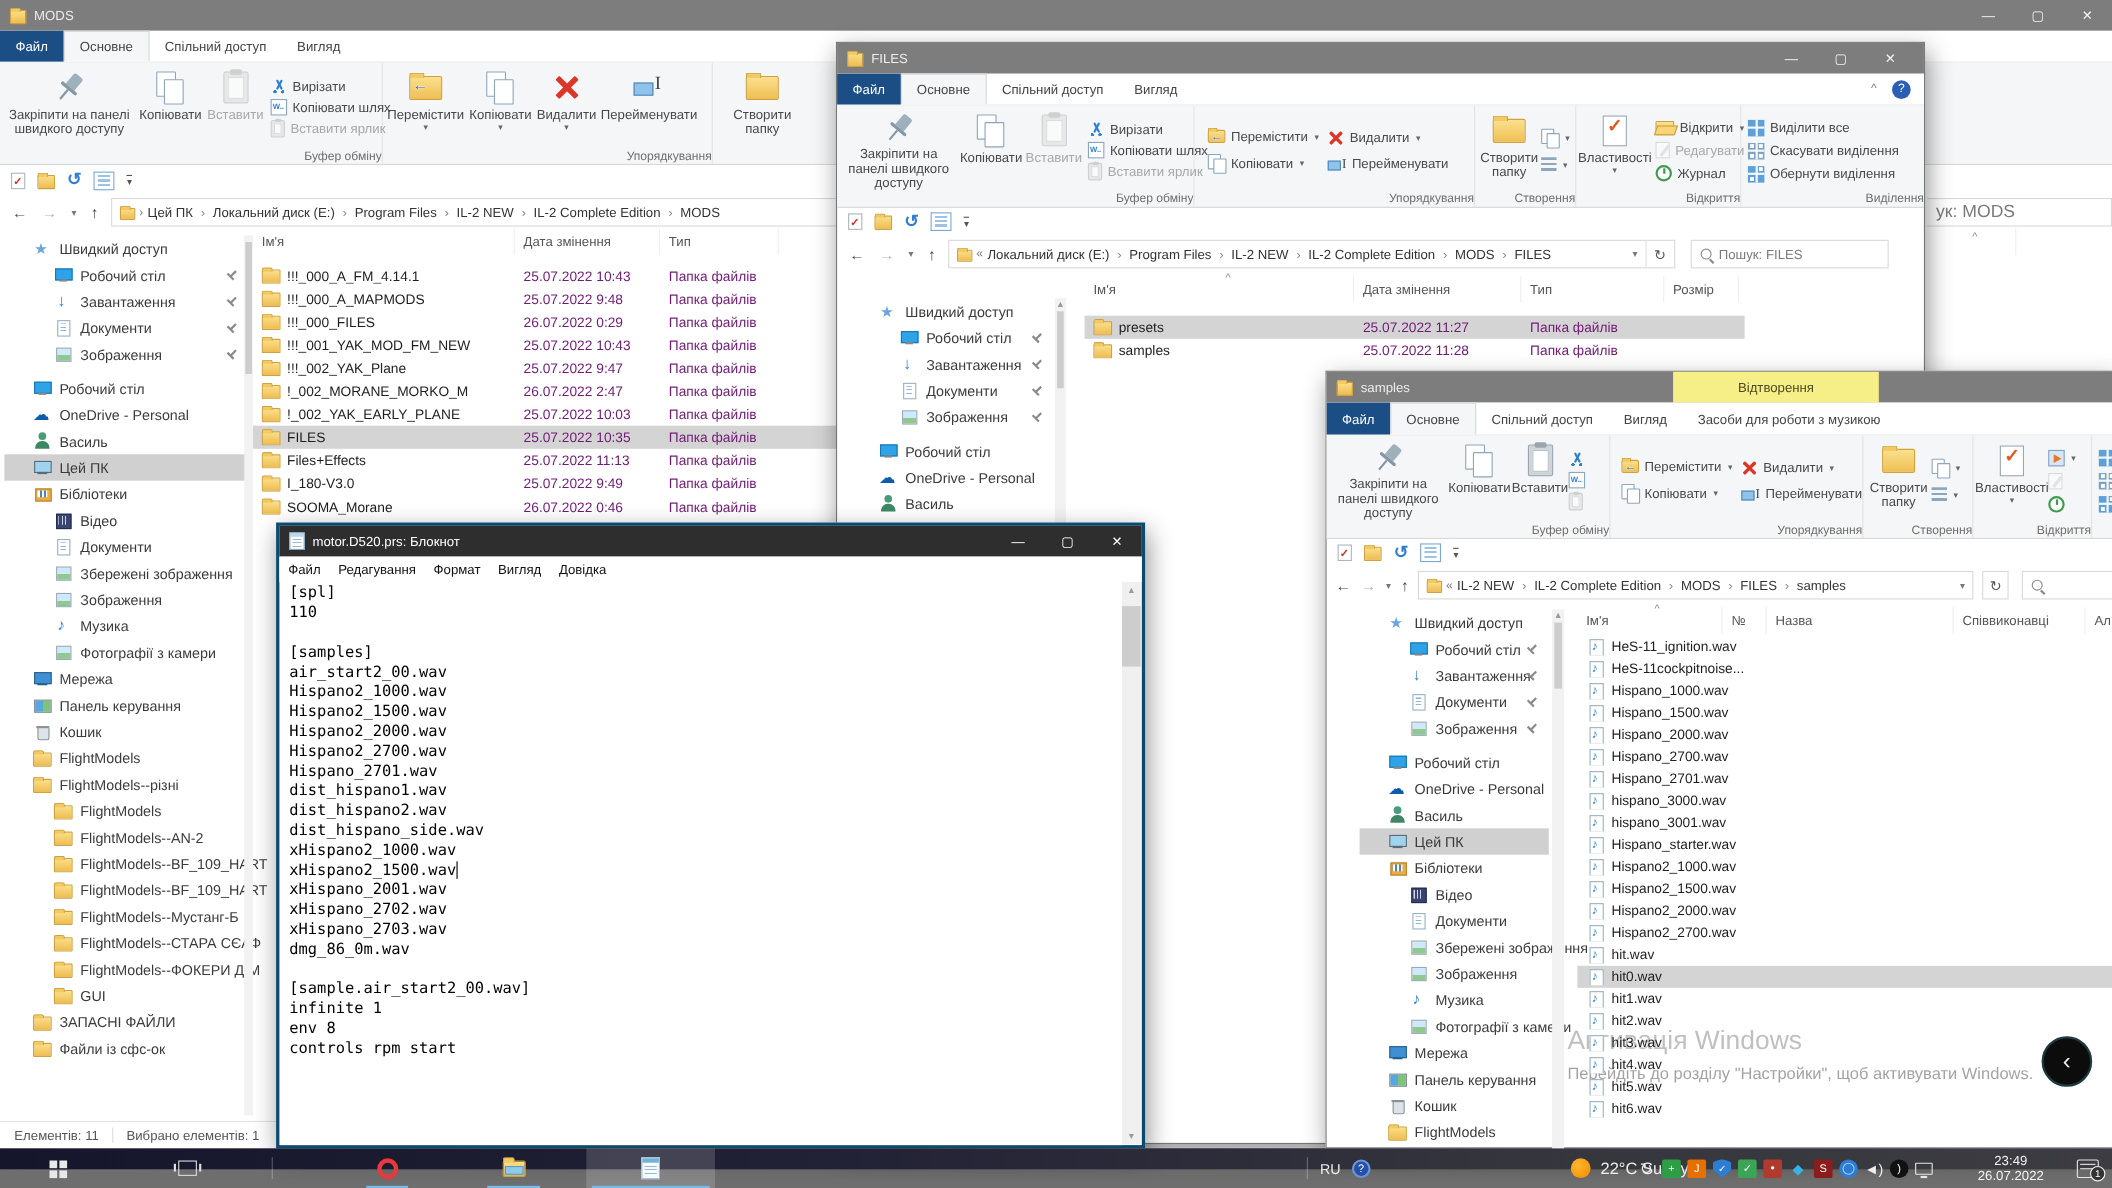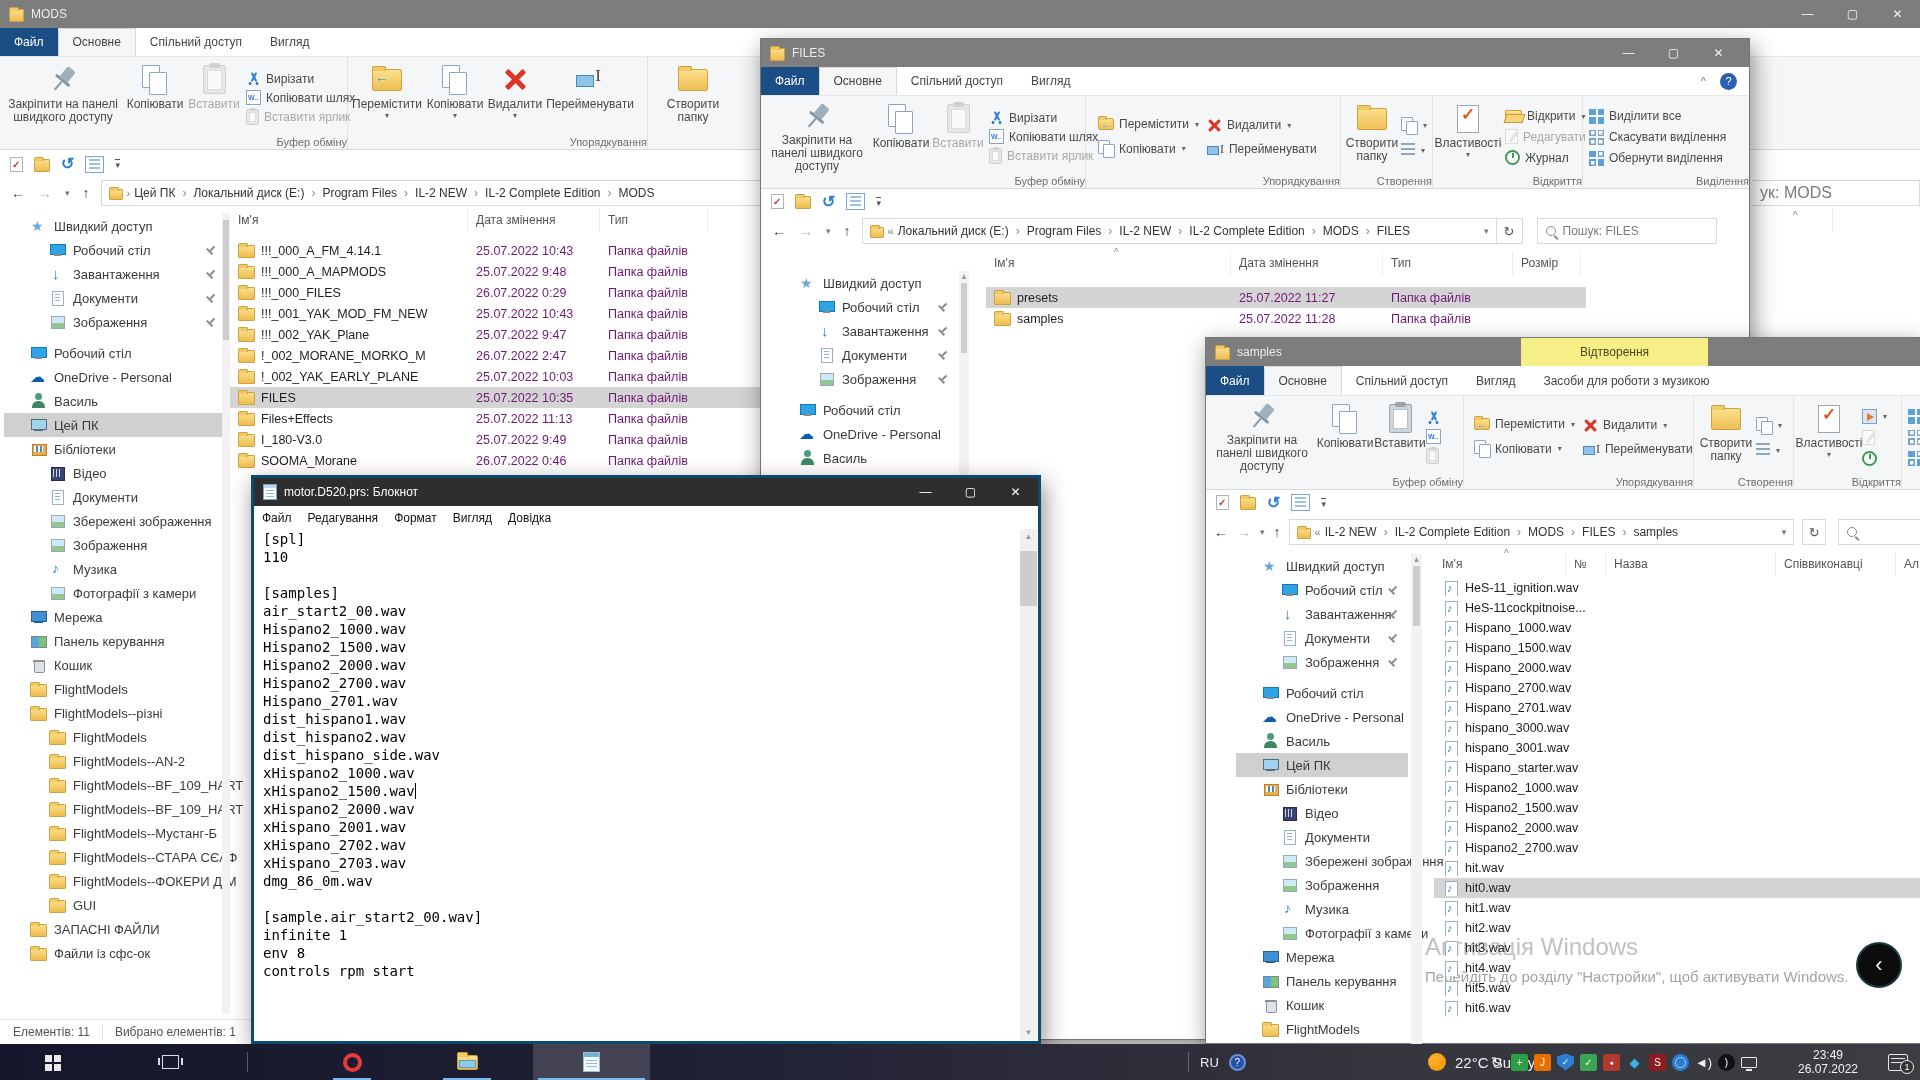--- a/index.html
+++ b/index.html
@@ -165,21 +165,21 @@
 .npicon::before{content:"";position:absolute;left:0;top:0;right:0;height:3px;background:#bcd8ee}
 .npicon::after{content:"";position:absolute;left:2px;top:5px;width:8px;height:8px;background:repeating-linear-gradient(#9cb8cc 0 1px,transparent 1px 3px)}
 .npmenu{position:absolute;top:28px;left:0;right:0;height:23px;background:#fff;display:flex;font-size:12px;color:#111;align-items:center}
 .npmenu span{padding:3px 8px}
 .nptext{position:absolute;top:52px;left:1px;right:18px;bottom:0;background:#fff;font-family:"DejaVu Sans Mono","Liberation Mono",monospace;font-size:14px;line-height:18px;color:#000;padding-left:8px;overflow:hidden}
 .nline{height:18px;white-space:pre}
 .nline.caret .lt{border-right:1.4px solid #000}
 .npscroll{position:absolute;top:51px;right:1px;width:17px;bottom:1px;background:#f0f0f0}
 .npthumb{position:absolute;top:22px;left:0;width:17px;height:55px;background:#cdcdcd}
 
-.taskbar{position:absolute;left:0;top:1044px;width:1920px;height:36px;z-index:60;
+.taskbar{position:absolute;left:0;top:1044px;width:1920px;height:19px;z-index:60;
   background:linear-gradient(90deg,#15152b,#222236 40%,#35353d 72%,#3c3c42)}
 .tkbtn{position:absolute;top:0;height:36px;display:flex;align-items:center;justify-content:center}
 .tkbtn.running::after{content:"";position:absolute;bottom:0;left:5px;right:5px;height:2px;background:#76b9ed}
 .tkbtn.active{background:rgba(255,255,255,.16)}
 .winlogo{width:7px;height:7px;background:#e8e8e8;box-shadow:9px 0 0 #e8e8e8,0 9px 0 #e8e8e8,9px 9px 0 #e8e8e8;margin:-8px 8px 0 0}
 .tview{width:17px;height:14px;border:1.5px solid #ddd;background:transparent;position:relative}
 .tview::before{content:"";position:absolute;left:-5px;top:2px;width:2px;height:7px;background:#ddd}
 .tview::after{content:"";position:absolute;right:-5px;top:2px;width:2px;height:7px;background:#ddd}
 .tksep{position:absolute;top:8px;width:1px;height:20px;background:rgba(255,255,255,.28)}
 .opera{width:19px;height:19px;border-radius:50%;border:4px solid #e8393c}
@@ -1353,21 +1353,20 @@
         <div class="nline"><span class="lt">Hispano2_1000.wav</span></div>
         <div class="nline"><span class="lt">Hispano2_1500.wav</span></div>
         <div class="nline"><span class="lt">Hispano2_2000.wav</span></div>
         <div class="nline"><span class="lt">Hispano2_2700.wav</span></div>
         <div class="nline"><span class="lt">Hispano_2701.wav</span></div>
         <div class="nline"><span class="lt">dist_hispano1.wav</span></div>
         <div class="nline"><span class="lt">dist_hispano2.wav</span></div>
         <div class="nline"><span class="lt">dist_hispano_side.wav</span></div>
         <div class="nline"><span class="lt">xHispano2_1000.wav</span></div>
         <div class="nline caret"><span class="lt">xHispano2_1500.wav</span></div>
-        <div class="nline"><span class="lt">xHispano2_2000.wav</span></div>
         <div class="nline"><span class="lt">xHispano_2001.wav</span></div>
         <div class="nline"><span class="lt">xHispano_2702.wav</span></div>
         <div class="nline"><span class="lt">xHispano_2703.wav</span></div>
         <div class="nline"><span class="lt">dmg_86_0m.wav</span></div>
         <div class="nline"><span class="lt"></span></div>
         <div class="nline"><span class="lt">[sample.air_start2_00.wav]</span></div>
         <div class="nline"><span class="lt">infinite 1</span></div>
         <div class="nline"><span class="lt">env 8</span></div>
         <div class="nline"><span class="lt">controls rpm start</span></div>
       </div>

